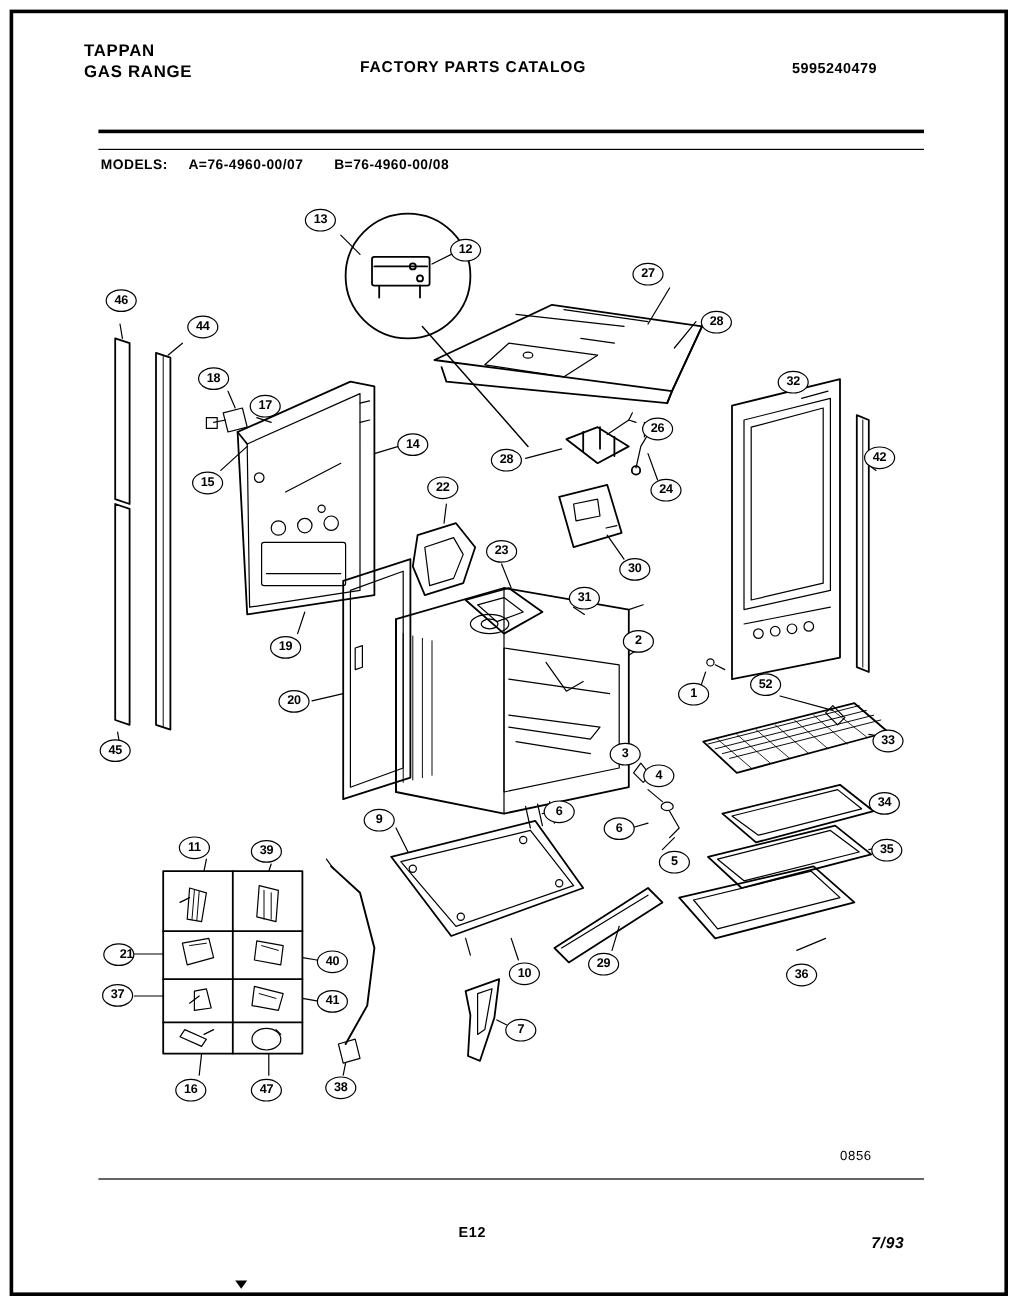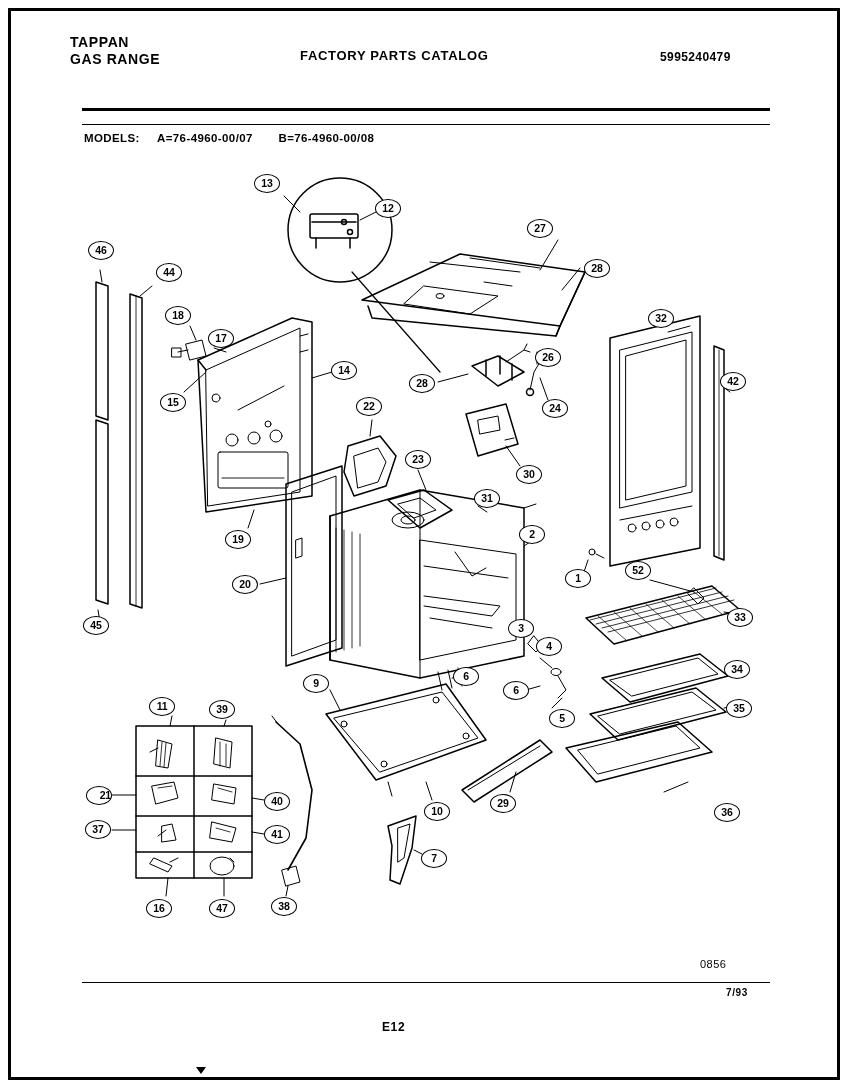--- a/index.html
+++ b/index.html
@@ -62,22 +62,22 @@
   }
   .fig-code {
     position: absolute; left: 700px; top: 958px;
     font-size: 11px; letter-spacing: .5px;
   }
   .page-label {
     position: absolute; left: 382px; top: 1020px;
     font-size: 12px; font-weight: bold; letter-spacing: .6px;
   }
   .page-date {
-    position: absolute; left: 726px; top: 987px;
-    font-size: 10px; font-weight: bold; letter-spacing: .6px;
+    position: absolute; left: 726px; top: 1028px;
+    font-size: 13px; font-weight: bold; letter-spacing: .6px; font-style: italic;
   }
   .edge-tick {
     position: absolute; left: 196px; top: 1067px;
     width: 0; height: 0;
     border-left: 5px solid transparent;
     border-right: 5px solid transparent;
     border-top: 7px solid #000;
   }
 
   
@@ -332,21 +332,21 @@
     <div class="cl" style="left: 527px; top: 219px;">27</div>
     <div class="cl" style="left: 584px; top: 259px;">28</div>
     <div class="cl" style="left: 409px; top: 374px;">28</div>
     <div class="cl" style="left: 490px; top: 794px;">29</div>
     <div class="cl" style="left: 516px; top: 465px;">30</div>
     <div class="cl" style="left: 474px; top: 489px;">31</div>
     <div class="cl" style="left: 648px; top: 309px;">32</div>
     <div class="cl" style="left: 727px; top: 608px;">33</div>
     <div class="cl" style="left: 724px; top: 660px;">34</div>
     <div class="cl" style="left: 726px; top: 699px;">35</div>
-    <div class="cl" style="left: 714px; top: 803px;">36</div>
+    <div class="cl" style="left: 655px; top: 803px;">36</div>
     <div class="cl" style="left: 85px; top: 820px;">37</div>
     <div class="cl" style="left: 271px; top: 897px;">38</div>
     <div class="cl" style="left: 209px; top: 700px;">39</div>
     <div class="cl" style="left: 264px; top: 792px;">40</div>
     <div class="cl" style="left: 264px; top: 825px;">41</div>
     <div class="cl" style="left: 720px; top: 372px;">42</div>
     <div class="cl" style="left: 625px; top: 561px;">52</div>
     <div class="cl" style="left: 156px; top: 263px;">44</div>
     <div class="cl" style="left: 83px; top: 616px;">45</div>
     <div class="cl" style="left: 88px; top: 241px;">46</div>

